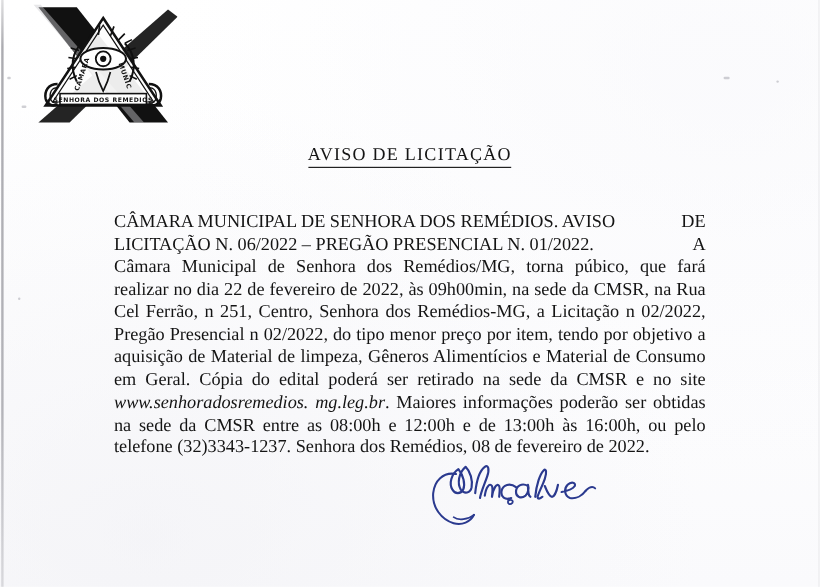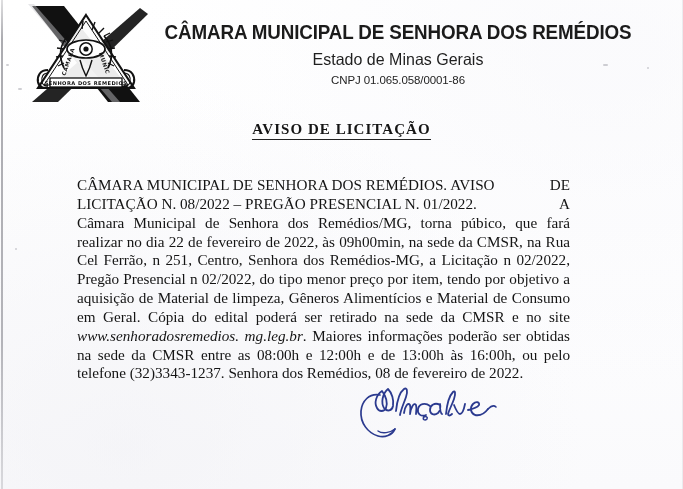--- a/index.html
+++ b/index.html
@@ -109,32 +109,32 @@
   #doc-title {
     position: absolute;
     left: 0;
     top: 120px;
     width: 683px;
     text-align: center;
   }
   #doc-title .t {
     display: inline-block;
     font-family: "Liberation Serif", "DejaVu Serif", serif;
-    font-weight: bold;
+    font-weight: normal;
     font-size: 15px;
     letter-spacing: 1.05px;
     color: #151515;
     border-bottom: 1.4px solid #222;
     padding-bottom: 1px;
   }
 
   
   #body-text {
     position: absolute;
-    left: 77px;
+    left: 95px;
     top: 176px;
     width: 493px;
     font-family: "Liberation Serif", "DejaVu Serif", serif;
     font-size: 15.2px;
     line-height: 18.85px;
     color: #141414;
     text-align: justify;
     text-justify: inter-word;
   }
   #body-text b { font-weight: normal; }
@@ -224,38 +224,33 @@
         <rect x="26" y="76" width="72" height="9" fill="#ffffff" stroke="#111111" stroke-width="1.3"></rect>
         <text x="62" y="82.8" text-anchor="middle" font-family="DejaVu Sans, sans-serif" font-size="5.1" font-weight="bold" fill="#111111" letter-spacing="0.45">SENHORA  DOS  REMEDIOS</text>
 
         <path d="M24 68 C16 68 13 74 14 80 C15 85 20 87 24 85" fill="none" stroke="#111111" stroke-width="2.1"></path>
         <path d="M24 71 C19 71 17 75 18 80 C18.6 83 21 84.5 24 83.5" fill="none" stroke="#111111" stroke-width="1.1"></path>
         <path d="M100 68 C108 68 111 74 110 80 C109 85 104 87 100 85" fill="none" stroke="#111111" stroke-width="2.1"></path>
         <path d="M100 71 C105 71 107 75 106 80 C105.4 83 103 84.5 100 83.5" fill="none" stroke="#111111" stroke-width="1.1"></path>
       </svg>
     </div>
 
-    <div id="header-text">
-      <div class="org-name">CÂMARA MUNICIPAL DE SENHORA DOS REMÉDIOS</div>
-      <div class="org-state">Estado de Minas Gerais</div>
-      <div class="org-cnpj">CNPJ 01.065.058/0001-86</div>
-    </div>
   </div>
 
   <div id="doc-title">
     <span class="t">AVISO DE LICITAÇÃO</span>
   </div>
 
   <div id="body-text">
     <span class="ln just">
       <span>CÂMARA MUNICIPAL DE SENHORA DOS REMÉDIOS. AVISO</span>
       <span>DE</span>
     </span>
     <span class="ln just">
-      <span>LICITAÇÃO N. 08/2022 – PREGÃO PRESENCIAL N. 01/2022.</span>
+      <span>LICITAÇÃO N. 06/2022 – PREGÃO PRESENCIAL N. 01/2022.</span>
       <span>A</span>
     </span>
     <span>Câmara Municipal de Senhora dos Remédios/MG, torna púbico, que fará realizar no dia 22 de fevereiro de 2022, às 09h00min, na sede da CMSR, na Rua Cel Ferrão, n 251, Centro, Senhora dos Remédios-MG, a Licitação n 02/2022, Pregão Presencial n 02/2022, do tipo menor preço por item, tendo por objetivo a </span><b>aquisição de Material de limpeza, Gêneros Alimentícios e Material de Consumo em Geral.</b><span> Cópia do edital poderá ser retirado na sede da CMSR e no site </span><span class="site">www.senhoradosremedios. mg.leg.br</span><span>. Maiores informações poderão ser obtidas na sede da CMSR entre as 08:00h e 12:00h e de 13:00h às 16:00h, ou pelo telefone (32)3343-1237. Senhora dos Remédios, 08 de fevereiro de 2022.</span>
   </div>
 
   <div id="signature">
     <svg width="160" height="62" viewBox="0 0 160 62" xmlns="http://www.w3.org/2000/svg">
       <g fill="none" stroke="#2b3a8f" stroke-linecap="round" stroke-linejoin="round">
 
         <path d="M28 12 C17 10 10 18 9 28 C8 40 16 50 26 53 C33 55 40 52 43 46" stroke-width="1.7"></path>

